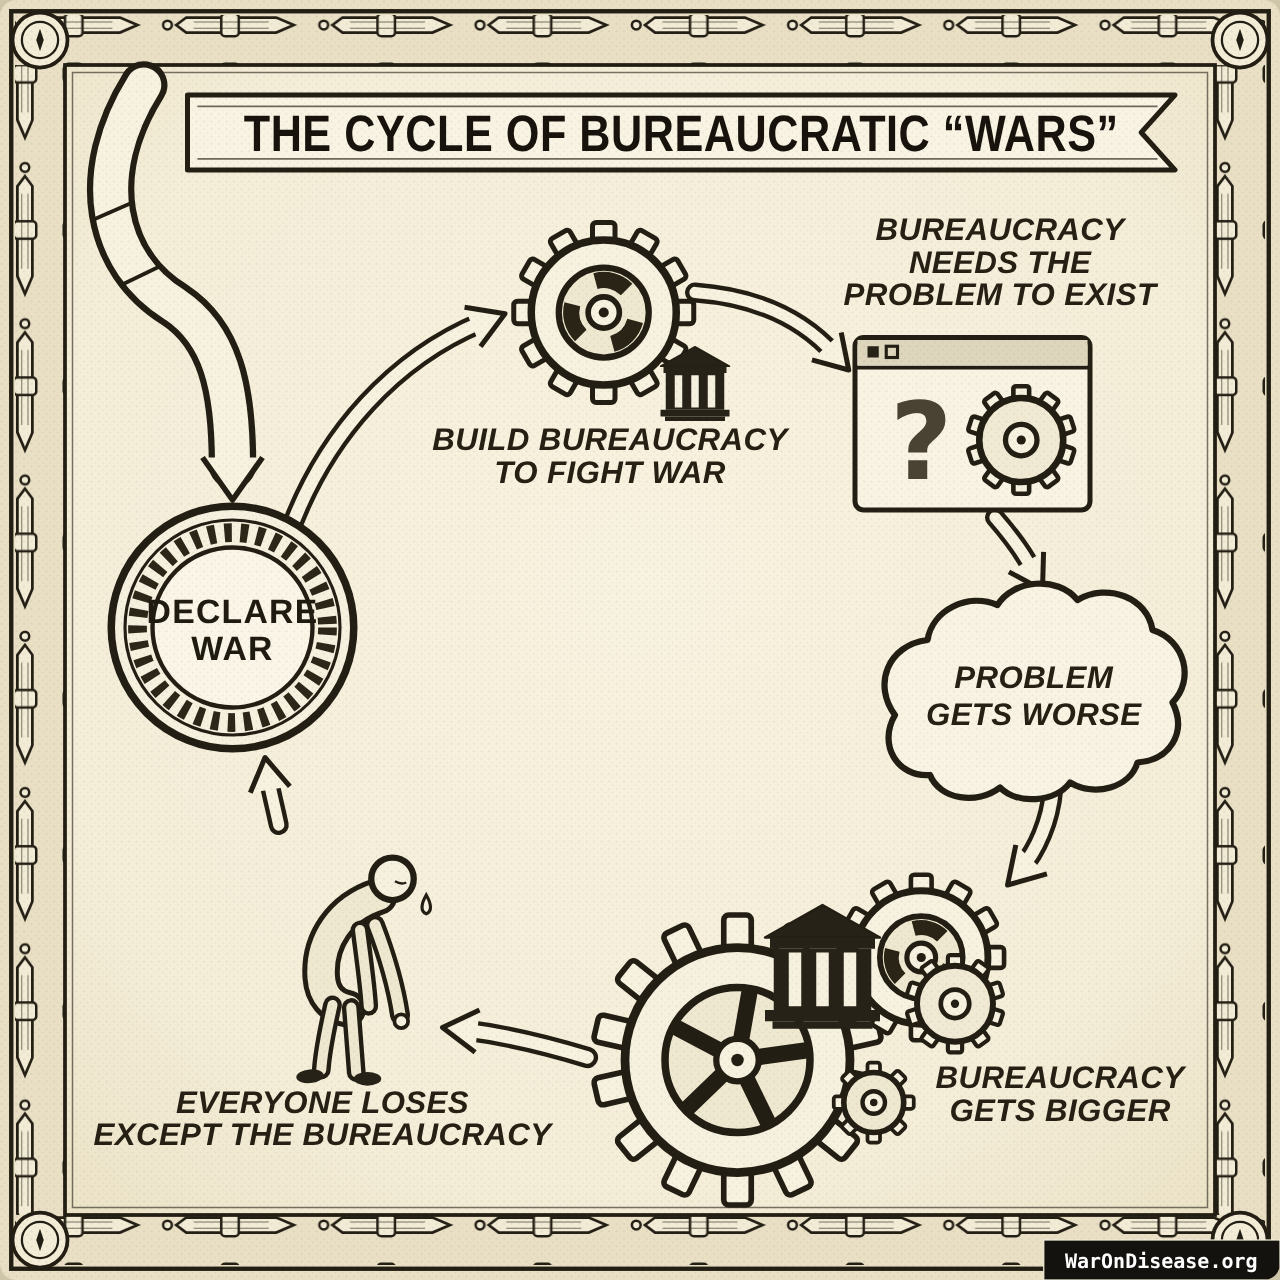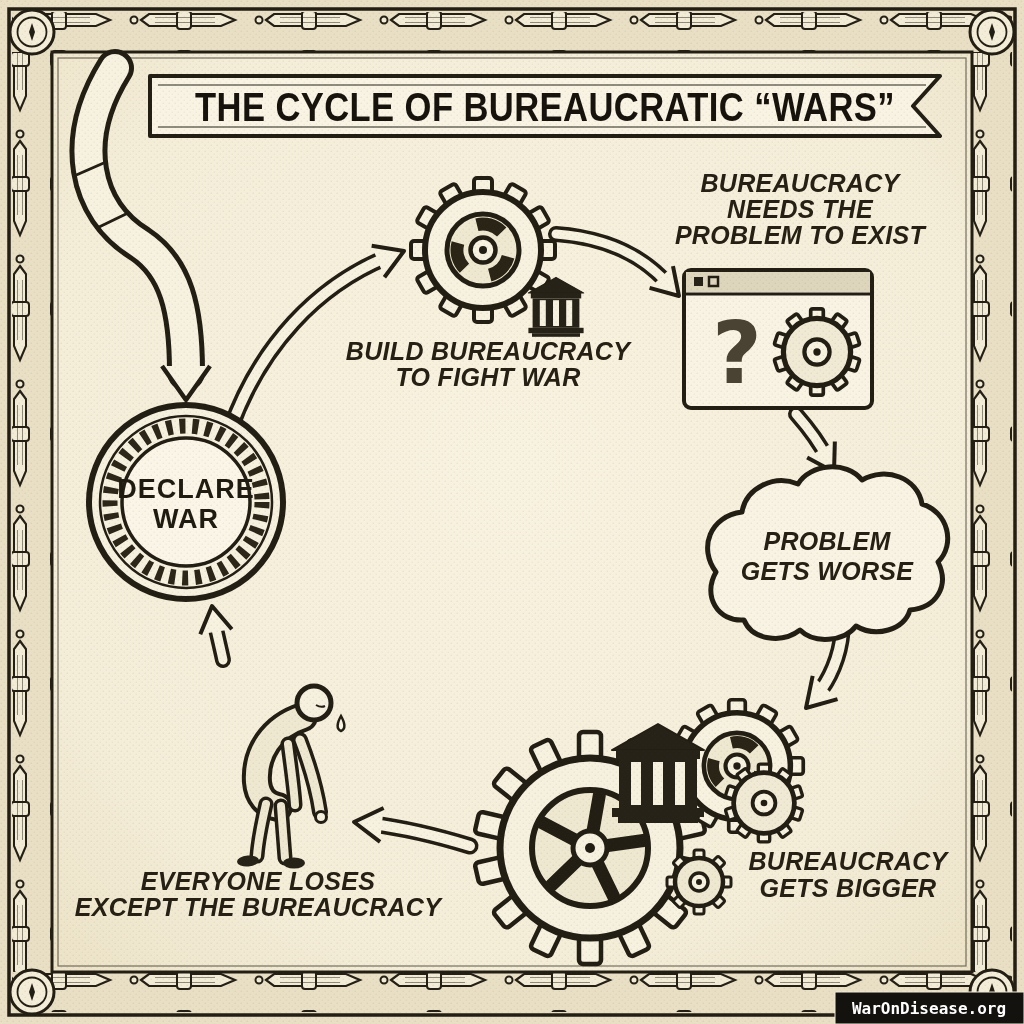--- a/index.html
+++ b/index.html
@@ -1,16 +1,16 @@
 <!DOCTYPE html>
 <html><head>
 <meta charset="utf-8">
 <style>
   html,body{margin:0;padding:0;background:#cfc6a9;}
-  .canvas{width:1024px;height:1024px;position:relative;overflow:hidden;}
+  .canvas{width:1024px;height:1024px;position:relative;overflow:hidden;border-radius:13px;}
   svg{display:block;}
   text{user-select:none;}
   .ttl{font-family:"Liberation Sans",sans-serif;font-weight:bold;font-size:41px;fill:#17130c;text-anchor:middle;letter-spacing:0.5px;}
   .lbl{font-family:"Liberation Sans",sans-serif;font-weight:bold;font-style:italic;font-size:25px;fill:#262014;text-anchor:middle;letter-spacing:0.3px;}
   .dw{font-family:"Liberation Sans",sans-serif;font-weight:bold;font-size:27px;fill:#1f1b10;text-anchor:middle;letter-spacing:1px;}
   .qm{font-family:"DejaVu Sans",sans-serif;font-weight:bold;font-size:86px;fill:#4a4334;text-anchor:middle;}
   .wm{font-family:"DejaVu Sans Mono",monospace;font-weight:bold;font-size:16px;fill:#ffffff;text-anchor:middle;}
 </style>
 </head>
 <body>

